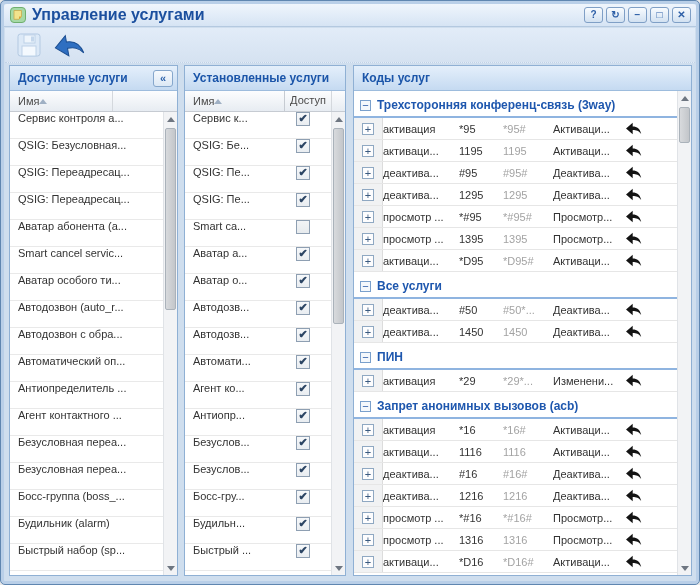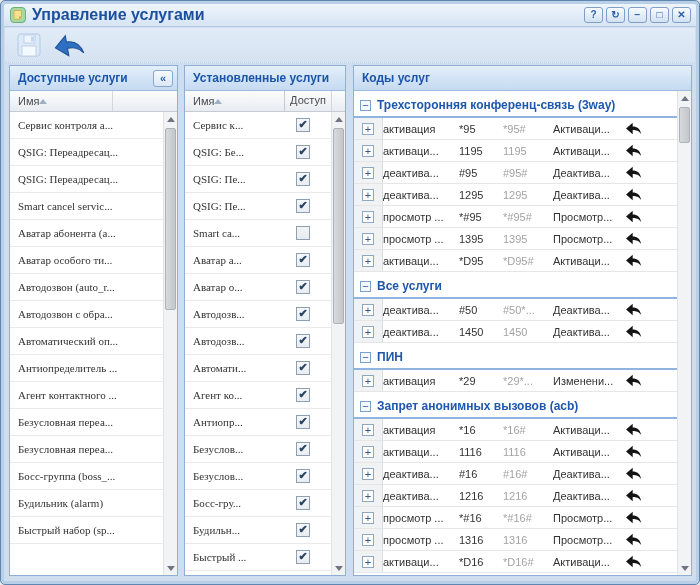--- a/index.html
+++ b/index.html
@@ -74,23 +74,23 @@
   .panel-available .col-name { flex:1 1 auto; }
   .panel-installed .col-name { flex:0 0 99px; }
   .col-access { flex:0 0 47px; text-align:center; border-left:1px solid #c6cbd2; line-height:19px; height:100%; }
   .col-filler { flex:1 1 auto; border-left:1px solid #d4d8dd; height:100%; }
   .sort-asc { width:0; height:0; border-left:4px solid transparent; border-right:4px solid transparent; border-bottom:5px solid #9fb0c4; display:inline-block; }
 
   .panel-body { position:relative; flex:1 1 auto; overflow:hidden; background:#fff; }
   .rows-area { position:absolute; top:0; left:0; right:14px; bottom:0; overflow:hidden; }
 
   
-  .lrow { height:27px; display:flex; align-items:center; padding-left:8px;
+  .lrow { height:27px; display:flex; padding-left:8px;
           border-bottom:1px solid #e9e9e9; font-size:11px; color:#333;
-          white-space:nowrap; overflow:hidden;font-family:Liberation Serif, serif; }
+          white-space:nowrap; overflow:hidden; }
   .lrow-text { overflow:hidden; text-overflow:clip; white-space:nowrap; }
   .mname { flex:0 0 93px; overflow:hidden; white-space:nowrap; }
   .checkbox {
     width:14px; height:14px; border:1px solid #8e9fb2; margin-left:10px;
     background:linear-gradient(#f2f4f6,#e7ebee);
     display:flex; align-items:center; justify-content:center;
   }
   .checkbox.checked { background:linear-gradient(#f6f8fa,#e9edf1); }
   .tick { font-size:11px; line-height:10px; color:#2c4564; font-weight:bold; transform:translateY(-1px); }
 
@@ -180,30 +180,33 @@
           <span class="sort-asc"></span>
         </span>
         <span class="col-filler"></span>
       </div>
       <div class="panel-body">
         <div class="rows-area" id="list-available">
             <div class="lrow">
               <span class="lrow-text">Сервис контроля а...</span>
             </div>
             <div class="lrow">
+              <span class="lrow-text">QSIG: Безусловная...</span>
+            </div>
+            <div class="lrow">
               <span class="lrow-text">QSIG: Переадресац...</span>
             </div>
             <div class="lrow">
               <span class="lrow-text">QSIG: Переадресац...</span>
             </div>
             <div class="lrow">
+              <span class="lrow-text">Аватар абонента (а...</span>
+            </div>
+            <div class="lrow">
               <span class="lrow-text">Smart cancel servic...</span>
-            </div>
-            <div class="lrow">
-              <span class="lrow-text">Аватар абонента (а...</span>
             </div>
             <div class="lrow">
               <span class="lrow-text">Аватар особого ти...</span>
             </div>
             <div class="lrow">
               <span class="lrow-text">Автодозвон (auto_r...</span>
             </div>
             <div class="lrow">
               <span class="lrow-text">Автодозвон с обра...</span>
             </div>

